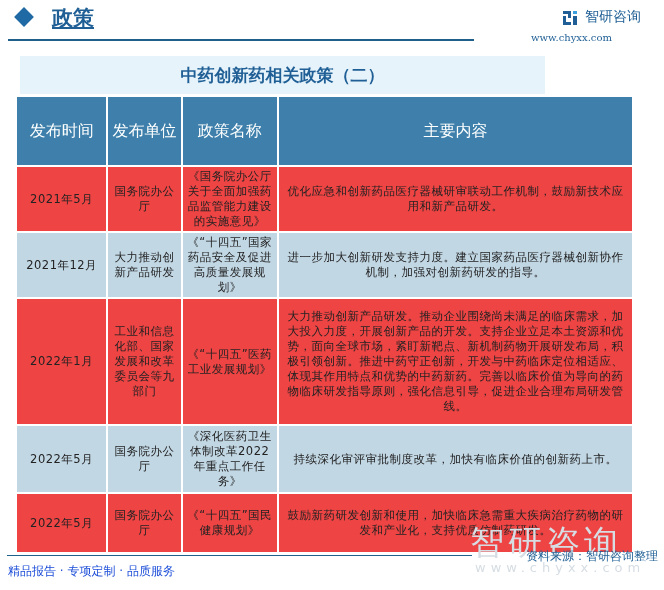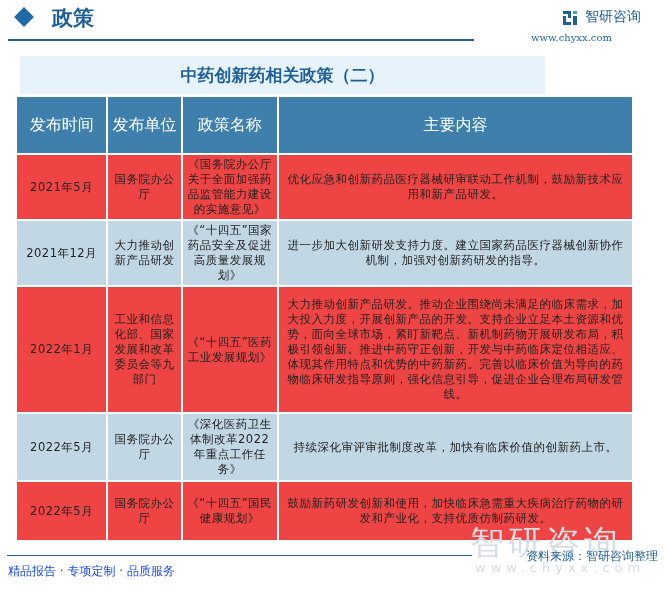--- a/index.html
+++ b/index.html
@@ -9,21 +9,21 @@
     font-family: "DejaVu Sans", "Liberation Sans", sans-serif;
     color: #222;
   }
   .header { position: absolute; left: 0; top: 0; width: 664px; height: 45px; }
   .diamond {
     position: absolute; left: 17px; top: 10px; width: 14px; height: 14px;
     background: #1f6aa5; transform: rotate(45deg);
   }
   .page-title {
     position: absolute; left: 52px; top: 4px; font-size: 21px; font-weight: bold;
-    color: #1f5f95; font-family: "DejaVu Serif", "Liberation Serif", serif;
+    color: #1f5f95; font-family: "DejaVu Serif", "Liberation Serif", serif; text-decoration: underline;
   }
   .watermark-en {
     position: absolute; left: 88px; top: 9px; font-size: 16px; font-weight: bold;
     color: #dbe9f5; font-family: "Liberation Sans", sans-serif;
   }
   .header-rule {
     position: absolute; left: 8px; top: 39px; width: 466px; height: 2px; background: #1f5f8a;
   }
   .brand { position: absolute; left: 563px; top: 8px; }
   .brand-logo {
@@ -43,21 +43,21 @@
     background: #e6f3fb; display: flex; align-items: center; justify-content: center;
     font-size: 17px; color: #1f5f95; font-weight: bold;
     font-family: "DejaVu Serif", "Liberation Serif", serif;
   }
   table.policy {
     position: absolute; left: 15px; top: 95px; width: 619px;
     border-collapse: separate; border-spacing: 2px 2px; table-layout: fixed;
   }
   table.policy th {
     background: #3e80ab; color: #ffffff; font-size: 16px; font-weight: normal;
-    height: 56px; padding: 0; text-align: center;
+    height: 68px; padding: 0; text-align: center;
     font-family: "DejaVu Sans", sans-serif;
   }
   table.policy td {
     font-size: 11.5px; line-height: 15px; text-align: center; padding: 2px 3px; color: #222;
     letter-spacing: 0.5px;
   }
   tr.odd td { background: #ef4444; }
   tr.even td { background: #c2d7e4; }
   td.date { font-size: 11px; letter-spacing: 0; }
 

